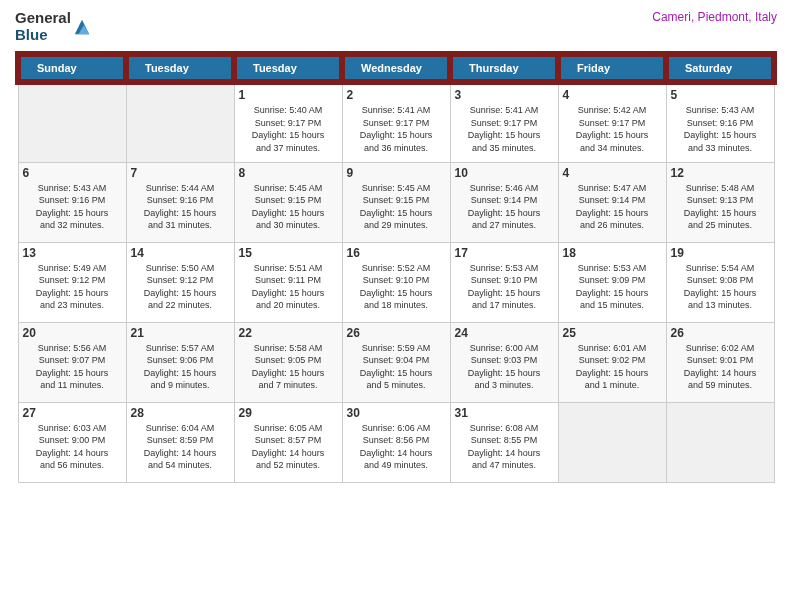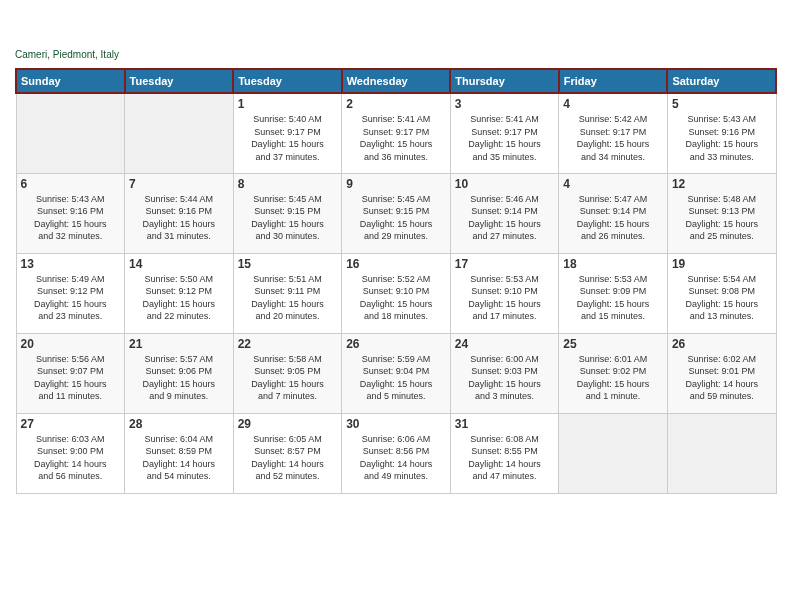--- a/index.html
+++ b/index.html
@@ -50,37 +50,36 @@
     .title-block {
       text-align: right;
     }
     .month-title {
       font-size: 32px;
       font-weight: bold;
       color: #333;
       line-height: 1.1;
     }
     .location {
-      font-size: 10px;
-      color: #14532d;
-      margin-top: 39px;
+      font-size: 12px;
+      color: #a21caf;
     }
     table {
       width: 100%;
       border-collapse: collapse;
       table-layout: fixed;
     }
     thead tr th {
       background: #2471a3;
       color: #fff;
       font-size: 11px;
       font-weight: bold;
-      padding: 5px 4px;
+      padding: 5px 16px;
       text-align: left;
-      border: 2px solid #7f1d1d;
+      border: 6px solid #7f1d1d;
     }
     tbody tr td {
       border: 1px solid #ccc;
       vertical-align: top;
       padding: 3px 4px;
       font-size: 9.5px;
       color: #333;
       height: 80px;
       background: #fff;
     }
@@ -102,20 +101,30 @@
     }
     .empty-cell {
       background: #f0f0f0 !important;
     }
   </style>
 </head>
 <body>
 
 <div class="page">
   <div class="header">
+    <div class="logo">
+      <div class="logo-text">
+        <span class="logo-general">General</span>
+        <span class="logo-blue">Blue</span>
+      </div>
+      <svg class="logo-icon" viewBox="0 0 20 20">
+        <polygon points="2,18 10,2 18,18" fill="#2471a3"></polygon>
+        <polygon points="10,18 16,8 22,18" fill="#5dade2" transform="translate(-4,0)"></polygon>
+      </svg>
+    </div>
     <div class="title-block">
       <div class="location">Cameri, Piedmont, Italy</div>
     </div>
   </div>
 
   <table>
     <thead>
       <tr>
       <th>Sunday</th>
           <th>Tuesday</th>

